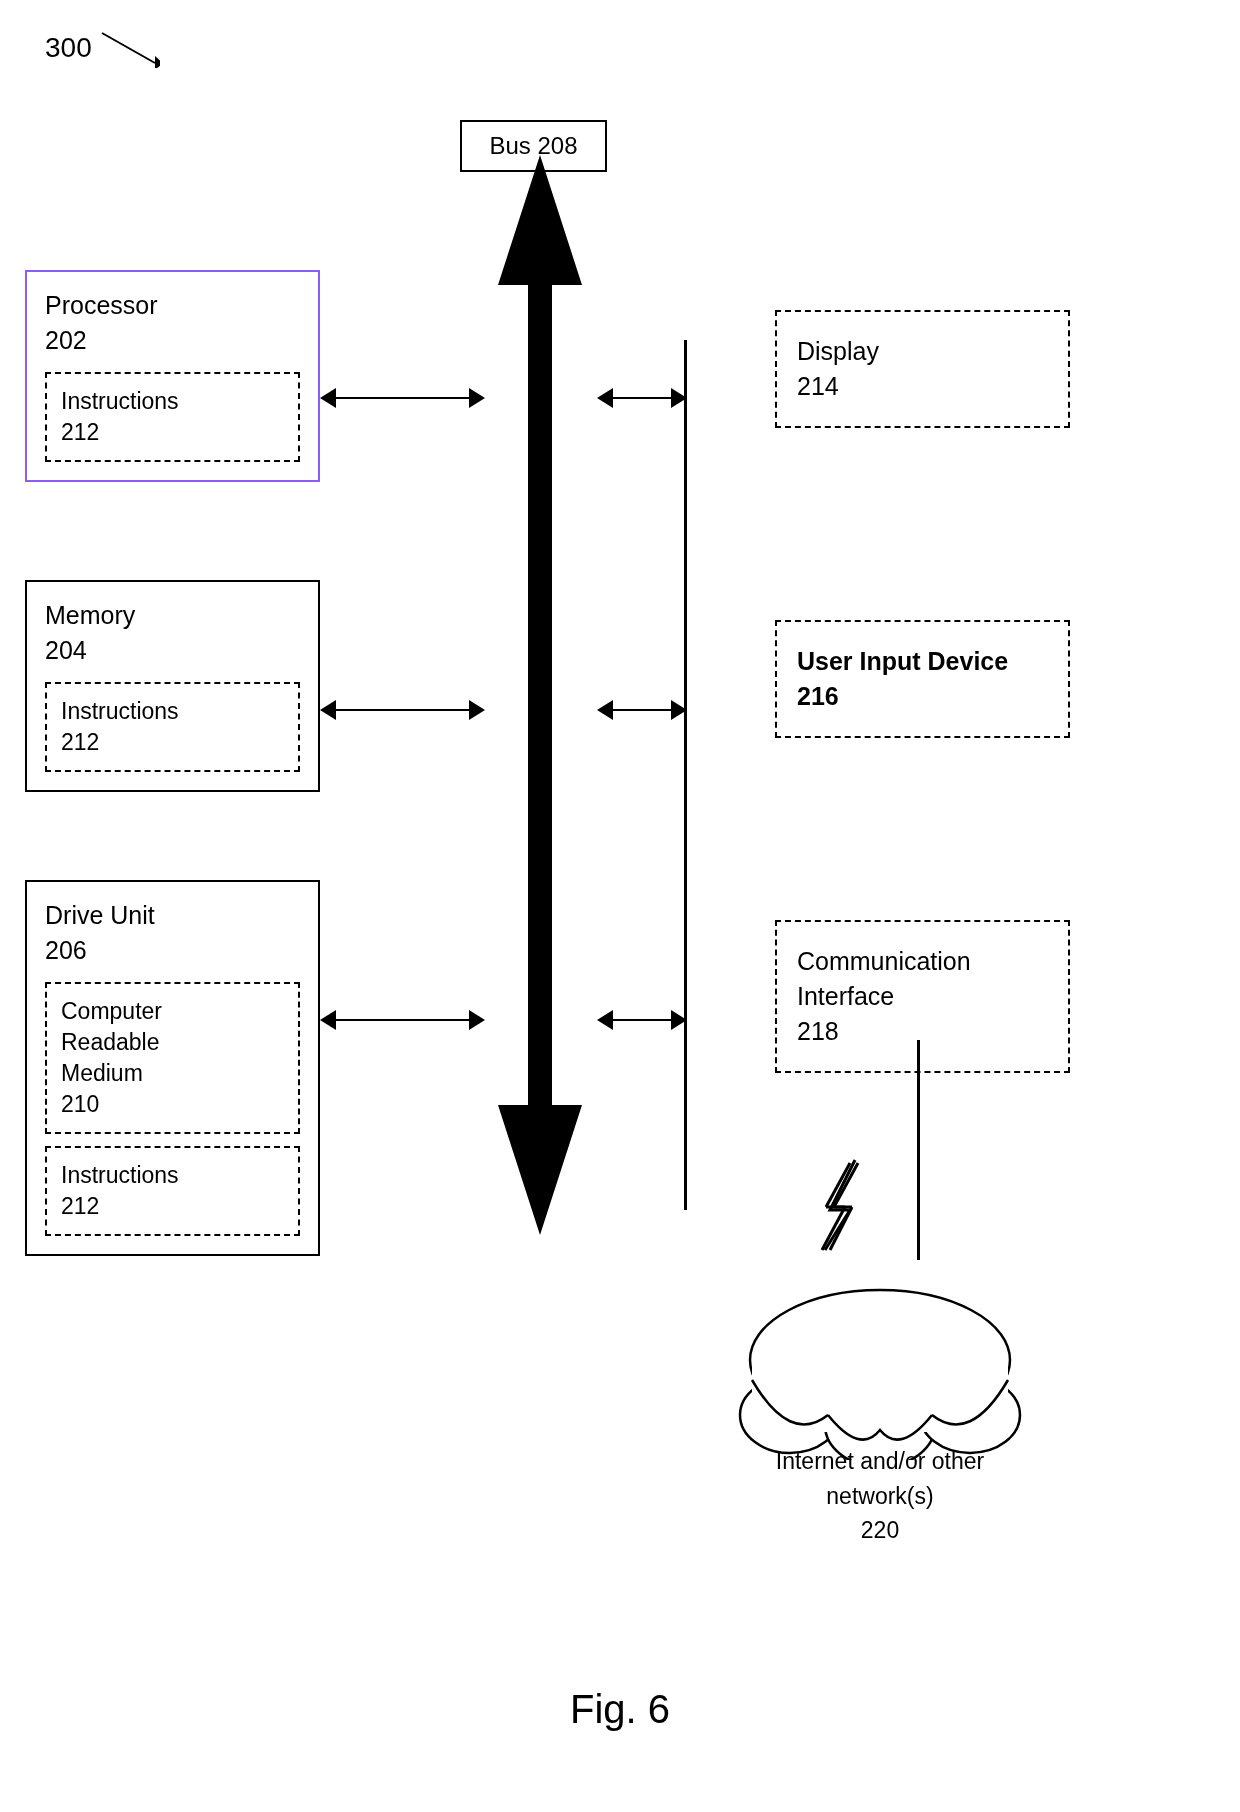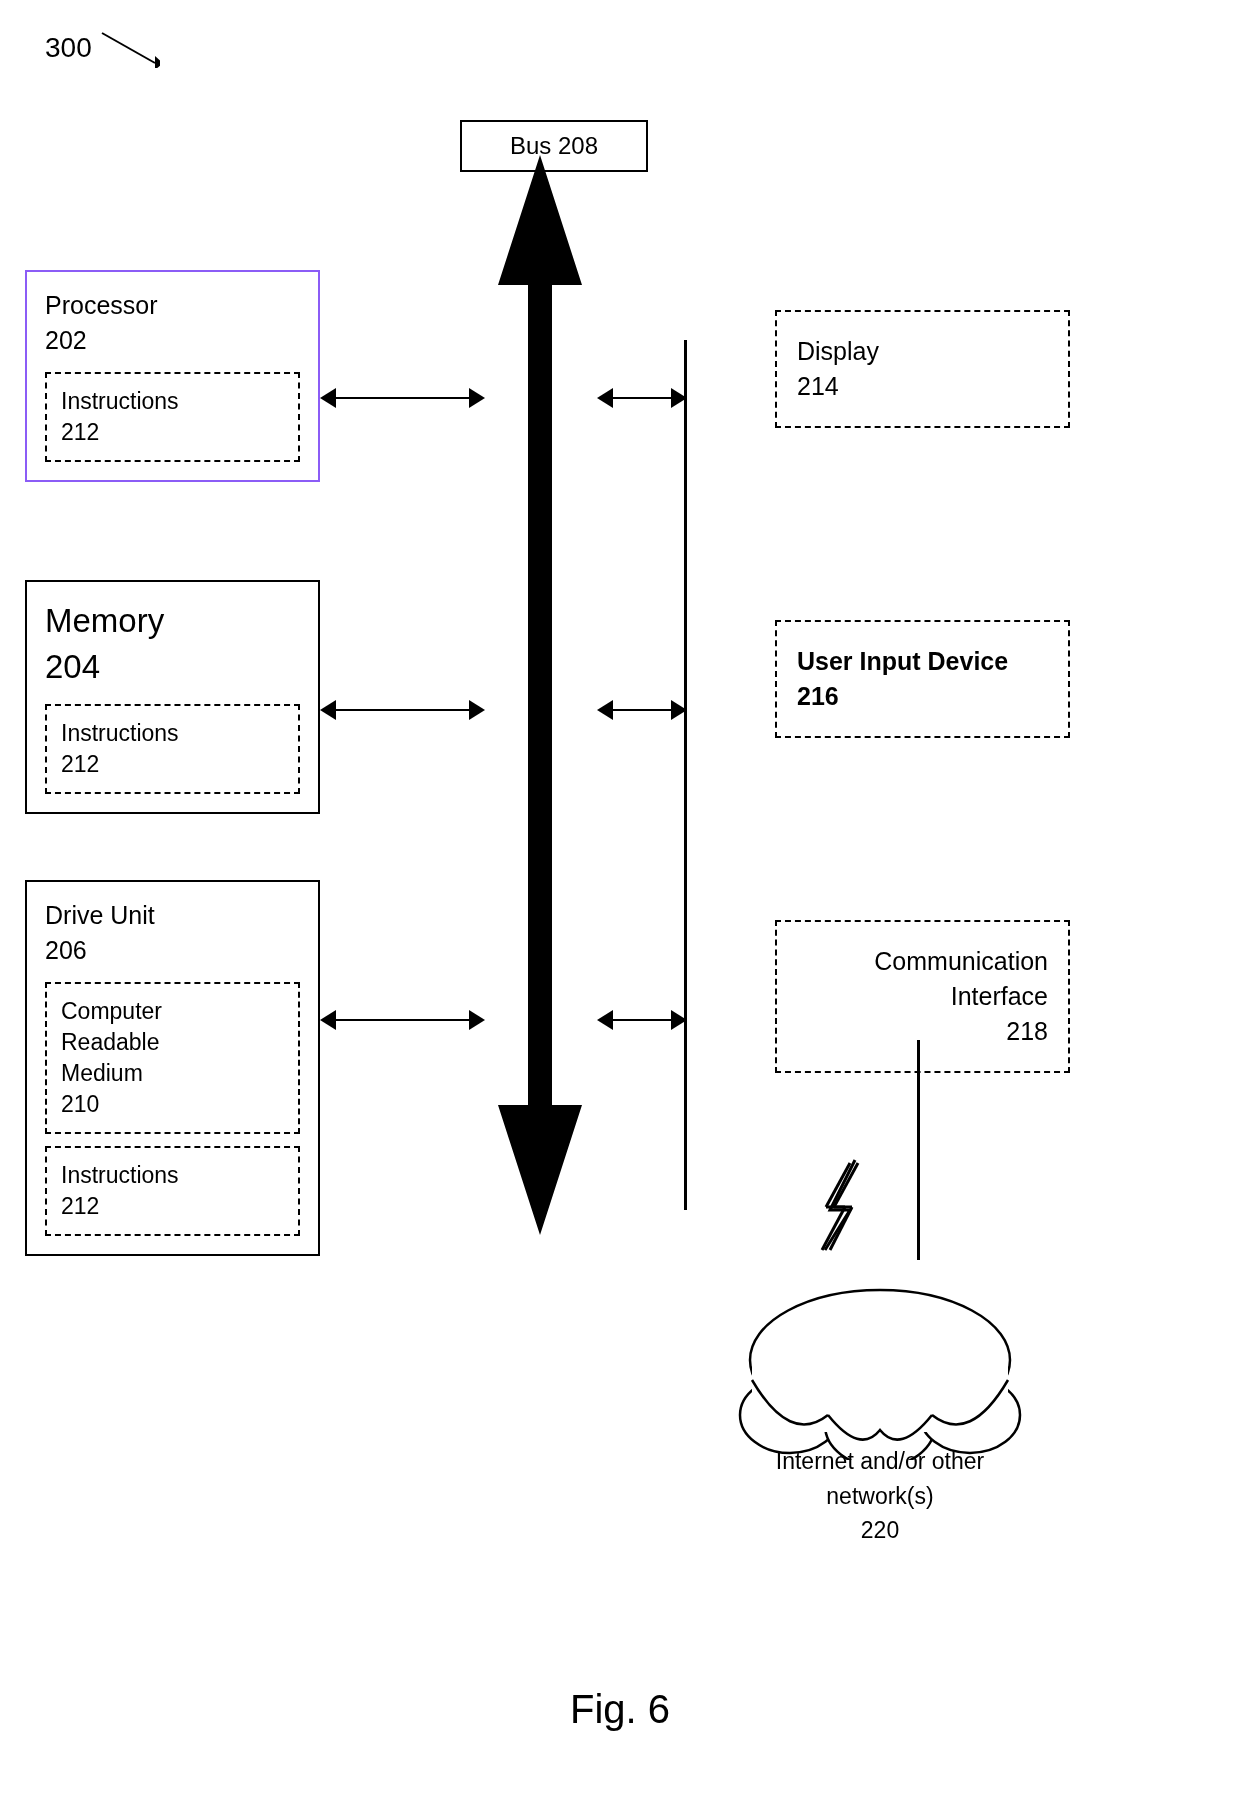--- a/index.html
+++ b/index.html
@@ -18,21 +18,21 @@
       left: 0;
       width: 1240px;
       height: 1812px;
     }
 
     
     .bus-box {
       position: absolute;
       top: 120px;
       left: 460px;
-      width: 188px;
+      width: 147px;
       height: 52px;
       border: 2px solid #000;
       display: flex;
       align-items: center;
       justify-content: center;
       font-size: 24px;
       background: #fff;
     }
 
     .arrow-line {
@@ -106,21 +106,21 @@
     <div class="arrowhead-right"></div>
   </div>
 
   <div style="position:absolute; top:388px; left:597px; width:90px; display:flex; align-items:center;">
     <div class="arrowhead-left"></div>
     <div class="arrow-line"></div>
     <div class="arrowhead-right"></div>
   </div>
 
   <div style="position:absolute; top:580px; left:25px; width:295px; border:2px solid #000; padding:16px 18px 18px 18px;">
-    <div style="font-size:33px; line-height:1.4; margin-bottom:14px;">Memory<br>204</div>
+    <div style="font-size:25px; line-height:1.4; margin-bottom:14px;">Memory<br>204</div>
     <div style="border:2px dashed #000; padding:12px 14px; font-size:23px; line-height:1.35;">
       Instructions<br>212
     </div>
   </div>
 
   <div style="position:absolute; top:700px; left:320px; width:165px; display:flex; align-items:center;">
     <div class="arrowhead-left"></div>
     <div class="arrow-line"></div>
     <div class="arrowhead-right"></div>
   </div>
@@ -154,21 +154,21 @@
   </div>
 
   <div style="position:absolute; top:310px; left:775px; width:295px; border:2px dashed #000; padding:22px 20px;">
     <div style="font-size:25px; line-height:1.4;">Display<br>214</div>
   </div>
 
   <div style="position:absolute; top:620px; left:775px; width:295px; border:2px dashed #000; padding:22px 20px;">
     <div style="font-size:25px; line-height:1.4;font-weight:bold;">User Input Device<br>216</div>
   </div>
 
-  <div style="position:absolute; top:920px; left:775px; width:295px; border:2px dashed #000; padding:22px 20px;text-align:right;">
+  <div style="position:absolute; top:920px; left:775px; width:295px; border:2px dashed #000; padding:22px 20px;">
     <div style="font-size:25px; line-height:1.4;">Communication<br>Interface<br>218</div>
   </div>
 
   <svg style="position:absolute; top:1155px; left:800px; width:80px; height:100px;" viewBox="0 0 80 100">
     <polyline points="55,5 30,55 50,55 25,95" fill="none" stroke="#000" stroke-width="3"></polyline>
     <polyline points="55,5 55,5" fill="none"></polyline>
 
     <line x1="50" y1="8" x2="26" y2="52" stroke="#000" stroke-width="3"></line>
     <line x1="26" y1="52" x2="45" y2="52" stroke="#000" stroke-width="3"></line>
     <line x1="45" y1="52" x2="22" y2="95" stroke="#000" stroke-width="3"></line>

